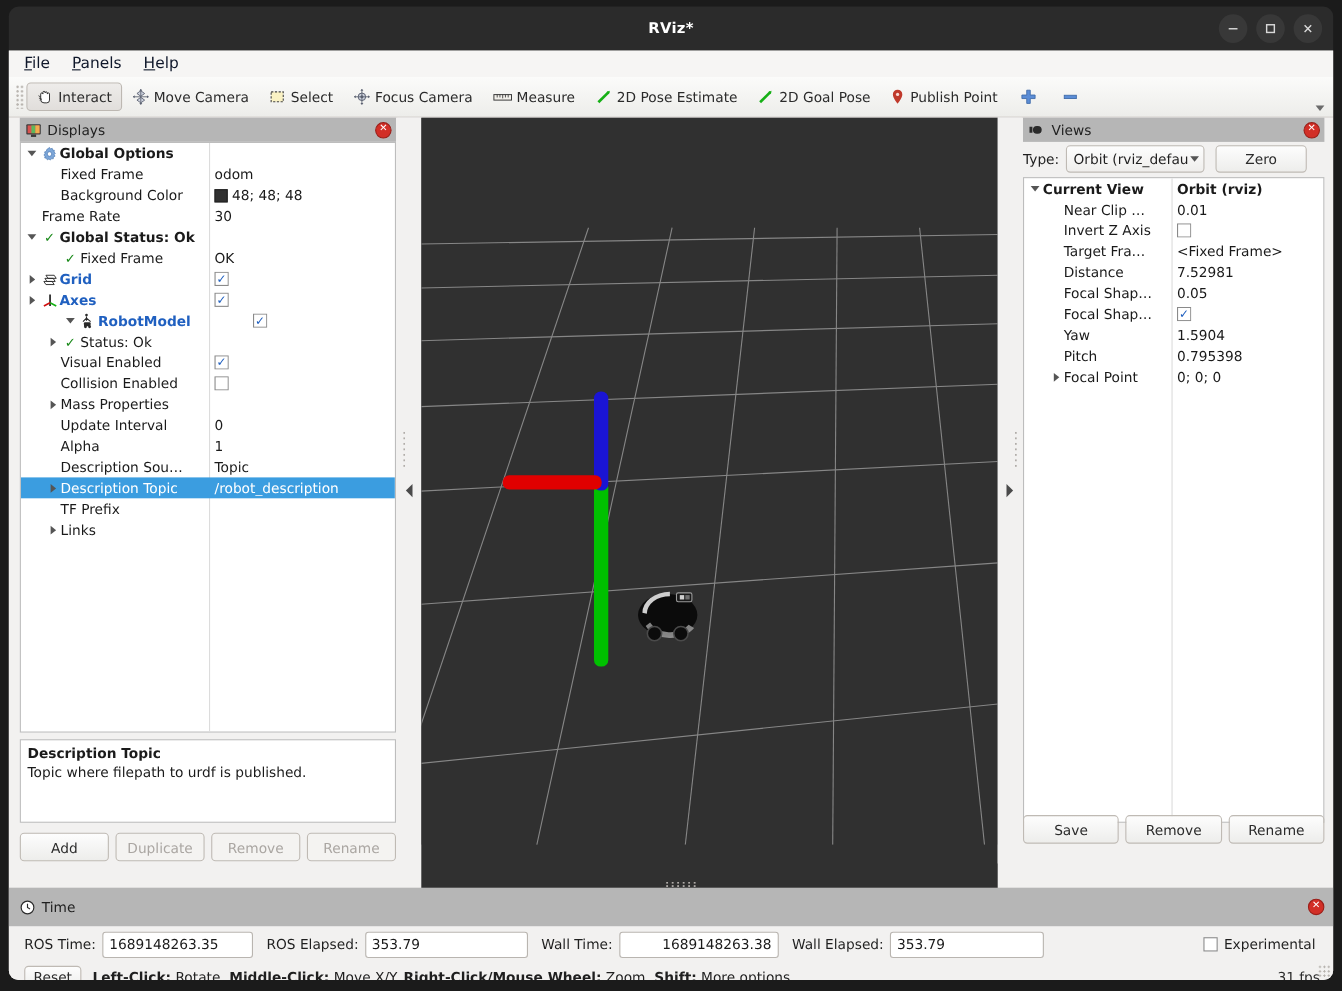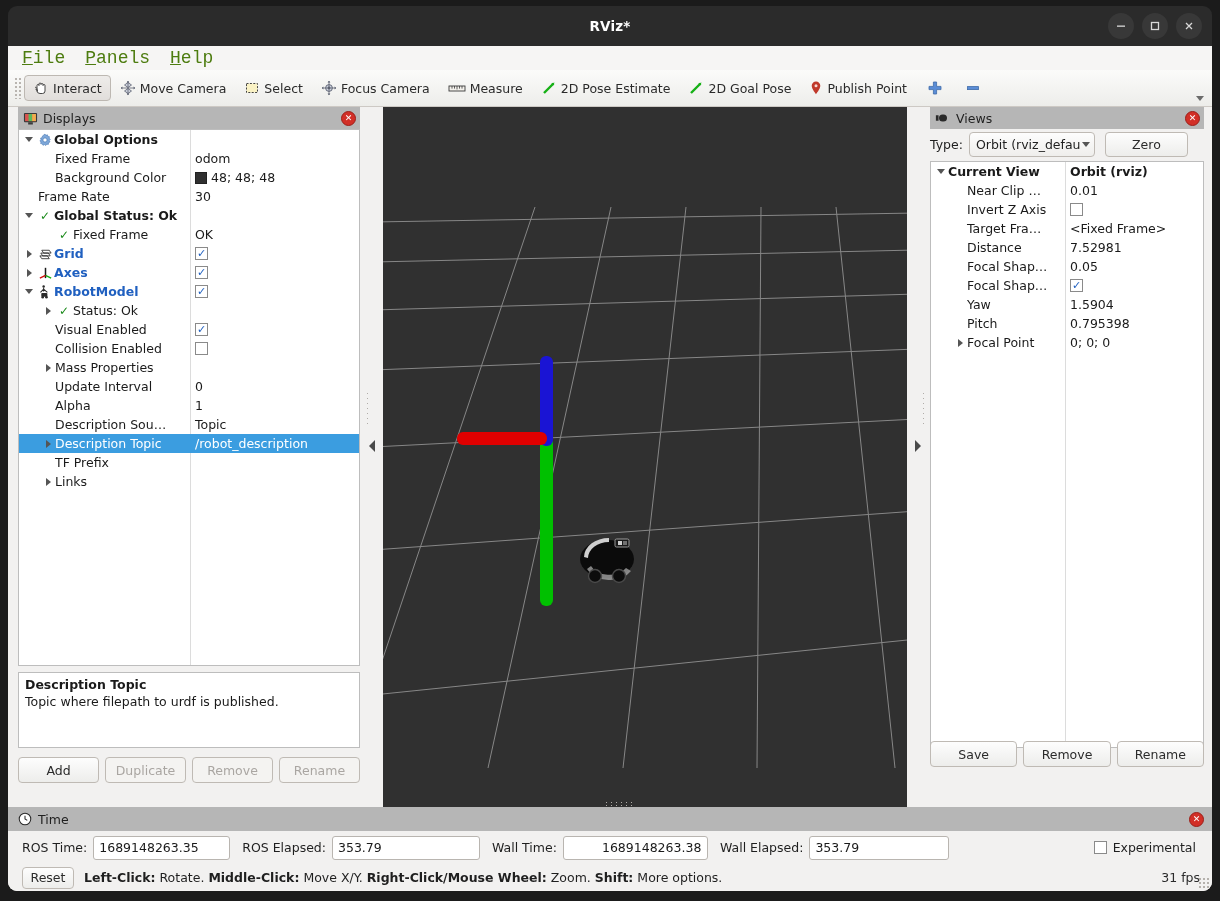--- a/index.html
+++ b/index.html
@@ -43,21 +43,21 @@
     border-radius: 0 0 9px 9px;
     overflow: hidden;
   }
 
   
   .menubar {
     position: absolute; left: 0; top: 0; width: 100%; height: 24px;
     background: #f6f5f4;
     display: flex; align-items: center; padding-left: 14px; gap: 20px;
   }
-  .menuitem { color: #4d7c0f; font-size: 18px; cursor: default; font-family: Liberation Mono, monospace; }
+  .menuitem { color: #0f172a; font-size: 14px; cursor: default; }
   .menuitem u { text-decoration: underline; }
 
   
   .toolbar {
     position: absolute; left: 0; top: 24px; width: 100%; height: 37px;
     background: linear-gradient(to bottom, #fbfbfa 0%, #ededea 100%);
     border-bottom: 1px solid #cdc9c4;
     display: flex; align-items: center; padding-left: 6px;
   }
   .tb-grip {
@@ -230,21 +230,21 @@
   .vbtnrow {
     position: absolute; left: 0; right: 0; bottom: 16px; height: 28px;
     display: flex; gap: 6px;
   }
 
   
   #time-panel {
     position: absolute; left: 0; right: 0; bottom: 0; height: 84px;
   }
   .time-hdr {
-    height: 24px; background: #b6b6b6; display: flex; align-items: center;
+    height: 35px; background: #b6b6b6; display: flex; align-items: center;
     padding: 0 6px 0 10px; font-size: 12.5px; color: #1f1f1f;
   }
   .time-hdr .lbl { margin-left: 6px; }
   .time-fields {
     height: 33px; display: flex; align-items: center; padding: 0 8px 0 14px;
     gap: 6px;
   }
   .tf-label { font-size: 12.5px; color: #1f1f1f; }
   .tf-input {
     height: 24px; background: #fff; border: 1px solid #b9b5b0; border-radius: 3px;
@@ -517,21 +517,21 @@
                       <path d="M8 11 L2 14" stroke="#d01010" stroke-width="1.6"></path>
                     </svg>
                   </span>
                   <span class="tlabel blue">Axes</span>
                 </div>
                 <div class="tval">
                   <span class="chk">✓</span>
                 </div>
               </div>
               <div class="trow">
-                <div class="tname" style="padding-left: 4px;">
+                <div class="tname" style="padding-left: 4px; margin-left: 35px;">
                   <div class="twist open"></div>
                   <span class="ticon">
                     <svg width="15" height="15" viewBox="0 0 16 16">
                       <circle cx="6" cy="2.6" r="1.3" fill="#2a2a2a"></circle>
                       <path d="M6 4 L6 8 M6 5.5 L10 9 M6 5.5 L2.6 9" stroke="#2a2a2a" stroke-width="1.1" fill="none"></path>
                       <rect x="3.5" y="9.5" width="6.5" height="4" rx="1" fill="#2a2a2a"></rect>
                       <circle cx="5" cy="14" r="1.4" fill="#2a2a2a"></circle>
                       <circle cx="9" cy="14" r="1.4" fill="#2a2a2a"></circle>
                     </svg>
                   </span>

